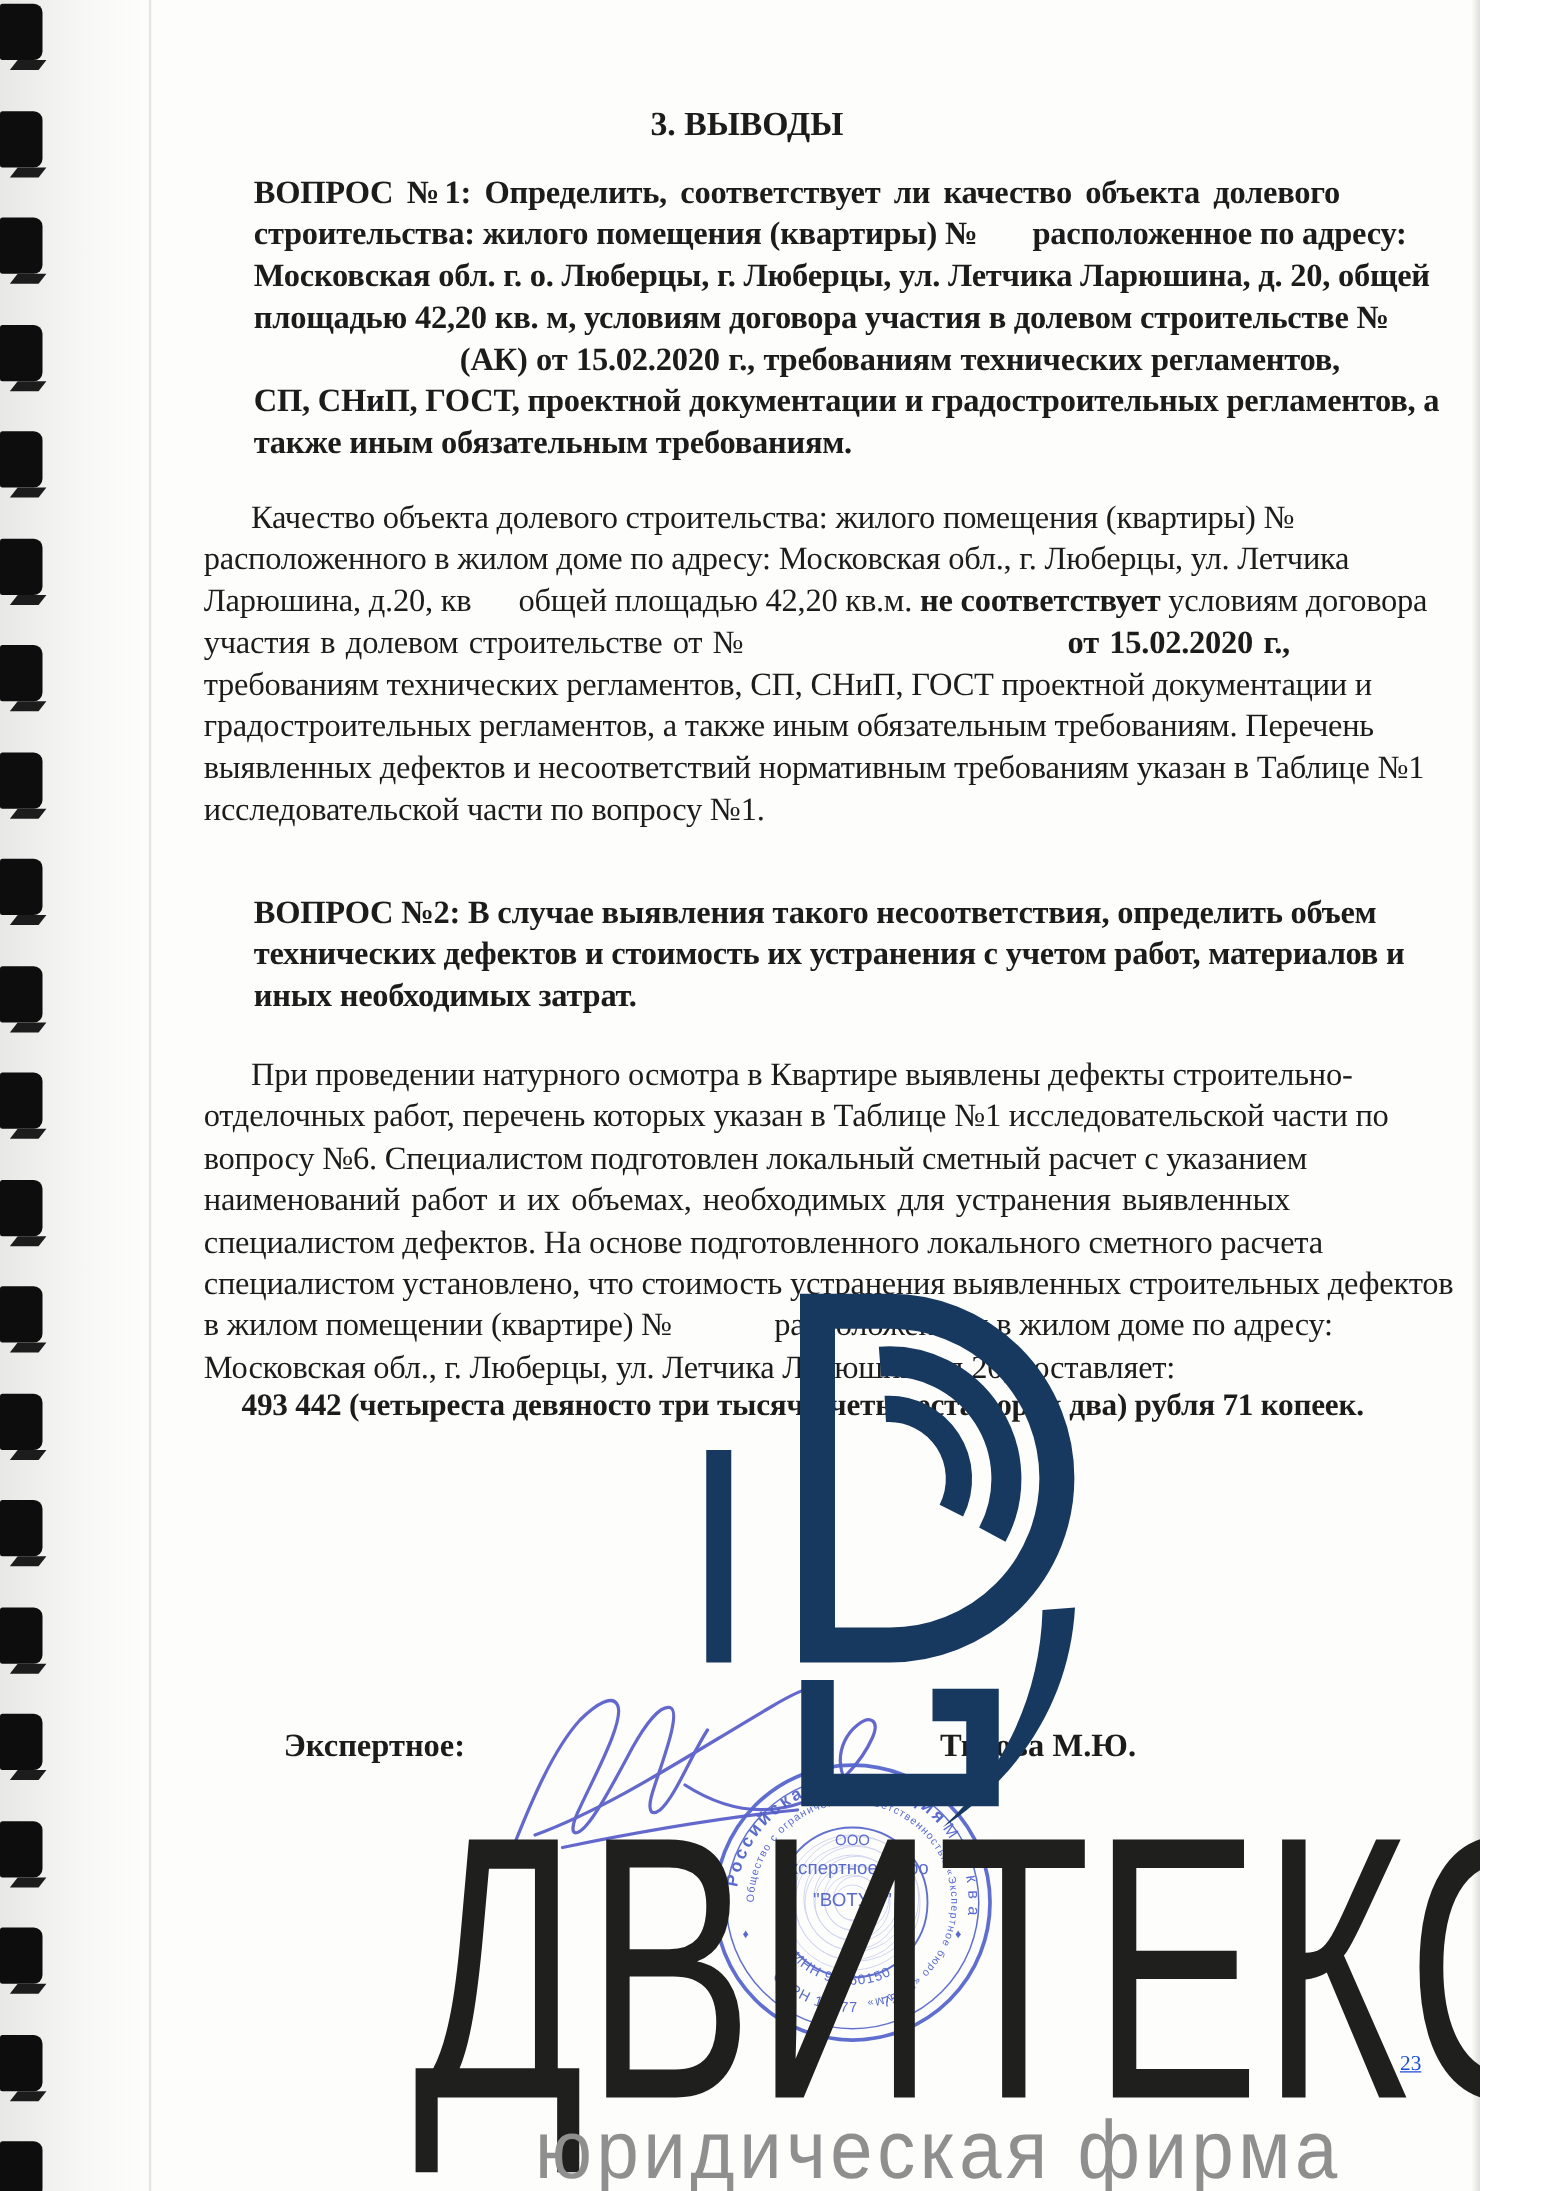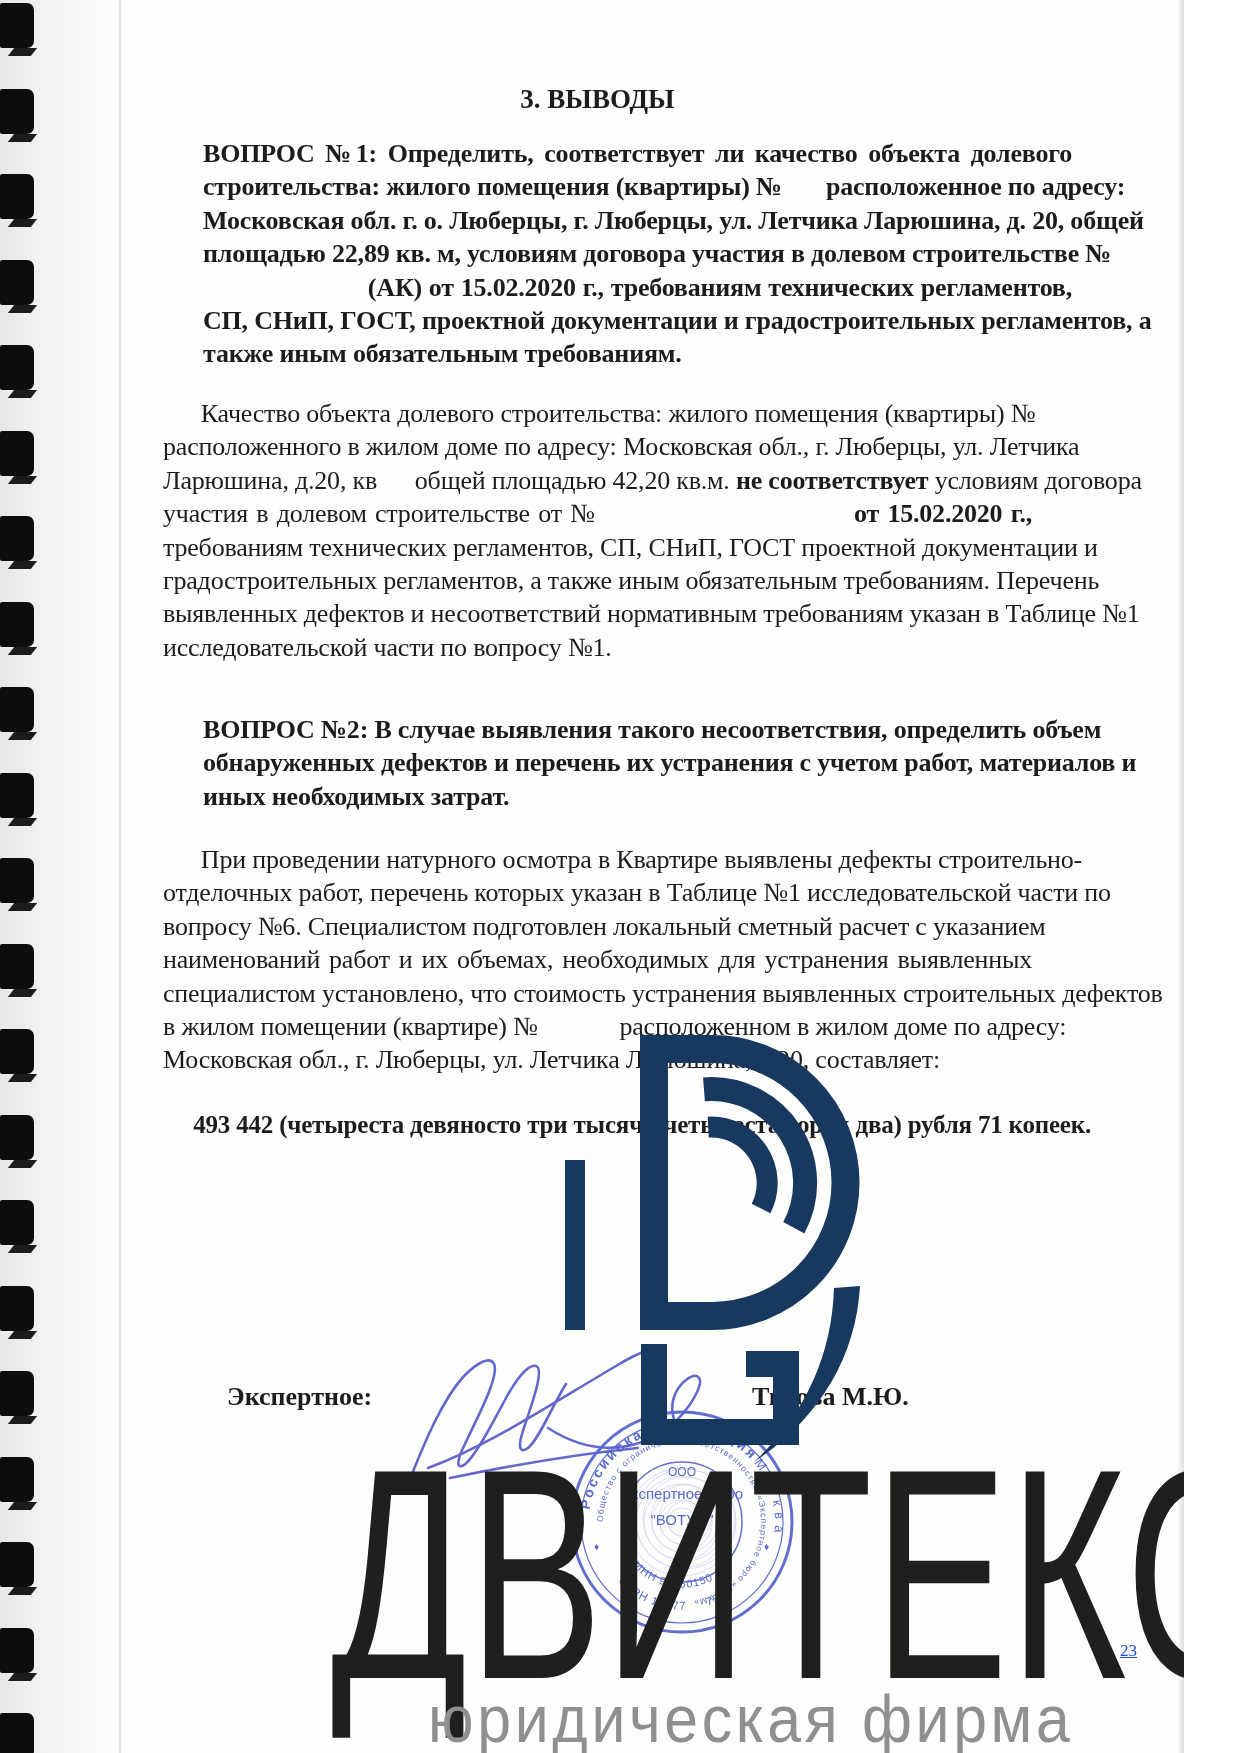--- a/index.html
+++ b/index.html
@@ -70,45 +70,46 @@
       <div class="tooth"></div>
       <div class="tooth"></div>
     </div>
 
   <div class="title">3. ВЫВОДЫ</div>
 
   <div class="para bold" style="top:137px">
       <div class="tline"><span>ВОПРОС №1: Определить, соответствует ли качество объекта долевого</span></div>
       <div class="tline"><span>строительства: жилого помещения (квартиры) №&nbsp;&nbsp;&nbsp;&nbsp;&nbsp;&nbsp; расположенное по адресу:</span></div>
       <div class="tline"><span>Московская обл. г. о. Люберцы, г. Люберцы, ул. Летчика Ларюшина, д. 20, общей</span></div>
-      <div class="tline"><span>площадью 22,89 кв. м, условиям договора участия в долевом строительстве №</span></div>
+      <div class="tline"><span>площадью 42,20 кв. м, условиям договора участия в долевом строительстве №</span></div>
       <div class="tline"><span>&nbsp;&nbsp;&nbsp;&nbsp;&nbsp;&nbsp;&nbsp;&nbsp;&nbsp;&nbsp;&nbsp;&nbsp;&nbsp;&nbsp;&nbsp;&nbsp;&nbsp;&nbsp;&nbsp;&nbsp;&nbsp;&nbsp;&nbsp;&nbsp;(АК) от 15.02.2020 г., требованиям технических регламентов,</span></div>
       <div class="tline"><span>СП, СНиП, ГОСТ, проектной документации и градостроительных регламентов, а</span></div>
       <div class="tline last"><span>также иным обязательным требованиям.</span></div>
     </div>
   <div class="para" style="top:397px">
       <div class="tline"><span>&nbsp;&nbsp;&nbsp;&nbsp;&nbsp;&nbsp;Качество объекта долевого строительства: жилого помещения (квартиры) №</span></div>
       <div class="tline"><span>расположенного в жилом доме по адресу: Московская обл., г. Люберцы, ул. Летчика</span></div>
       <div class="tline"><span>Ларюшина, д.20, кв&nbsp;&nbsp;&nbsp;&nbsp;&nbsp; общей площадью 42,20 кв.м. </span><span class="b">не соответствует</span><span> условиям договора</span></div>
       <div class="tline"><span>участия в долевом строительстве от №&nbsp;&nbsp;&nbsp;&nbsp;&nbsp;&nbsp;&nbsp;&nbsp;&nbsp;&nbsp;&nbsp;&nbsp;&nbsp;&nbsp;&nbsp;&nbsp;&nbsp;&nbsp;&nbsp;&nbsp;&nbsp;&nbsp;&nbsp;&nbsp;&nbsp;&nbsp;&nbsp;&nbsp;&nbsp;&nbsp; </span><span class="b">от 15.02.2020 г.,</span></div>
       <div class="tline"><span>требованиям технических регламентов, СП, СНиП, ГОСТ проектной документации и</span></div>
       <div class="tline"><span>градостроительных регламентов, а также иным обязательным требованиям. Перечень</span></div>
       <div class="tline"><span>выявленных дефектов и несоответствий нормативным требованиям указан в Таблице №1</span></div>
       <div class="tline last"><span>исследовательской части по вопросу №1.</span></div>
     </div>
   <div class="para bold" style="top:713px">
       <div class="tline"><span>ВОПРОС №2: В случае выявления такого несоответствия, определить объем</span></div>
-      <div class="tline"><span>обнаруженных дефектов и перечень их устранения с учетом работ, материалов и</span></div>
+      <div class="tline"><span>технических дефектов и стоимость их устранения с учетом работ, материалов и</span></div>
       <div class="tline last"><span>иных необходимых затрат.</span></div>
     </div>
   <div class="para" style="top:843px">
       <div class="tline"><span>&nbsp;&nbsp;&nbsp;&nbsp;&nbsp;&nbsp;При проведении натурного осмотра в Квартире выявлены дефекты строительно-</span></div>
       <div class="tline"><span>отделочных работ, перечень которых указан в Таблице №1 исследовательской части по</span></div>
       <div class="tline"><span>вопросу №6. Специалистом подготовлен локальный сметный расчет с указанием</span></div>
       <div class="tline"><span>наименований работ и их объемах, необходимых для устранения выявленных</span></div>
+      <div class="tline"><span>специалистом дефектов. На основе подготовленного локального сметного расчета</span></div>
       <div class="tline"><span>специалистом установлено, что стоимость устранения выявленных строительных дефектов</span></div>
       <div class="tline"><span>в жилом помещении (квартире) №&nbsp;&nbsp;&nbsp;&nbsp;&nbsp;&nbsp;&nbsp;&nbsp;&nbsp;&nbsp;&nbsp;&nbsp; расположенном в жилом доме по адресу:</span></div>
       <div class="tline last"><span>Московская обл., г. Люберцы, ул. Летчика Ларюшина, д.20, составляет:</span></div>
     </div>
   <div class="para total" style="top:1108px">
       <div class="tline"><span>&nbsp;&nbsp;&nbsp;&nbsp;&nbsp;</span><span class="b">493 442 (четыреста девяносто три тысячи четыреста сорок два) рубля 71 копеек.</span></div>
     </div>
 
   <div class="sig-label">Экспертное:</div>
   <div class="sig-name">Титова М.Ю.</div>

